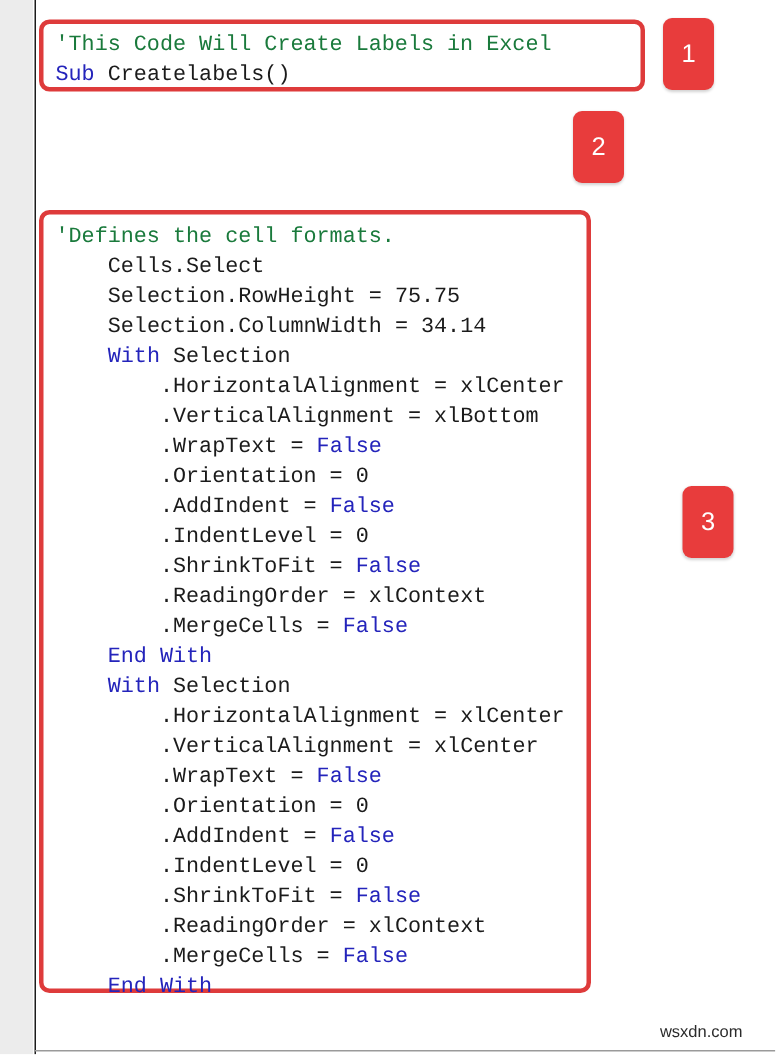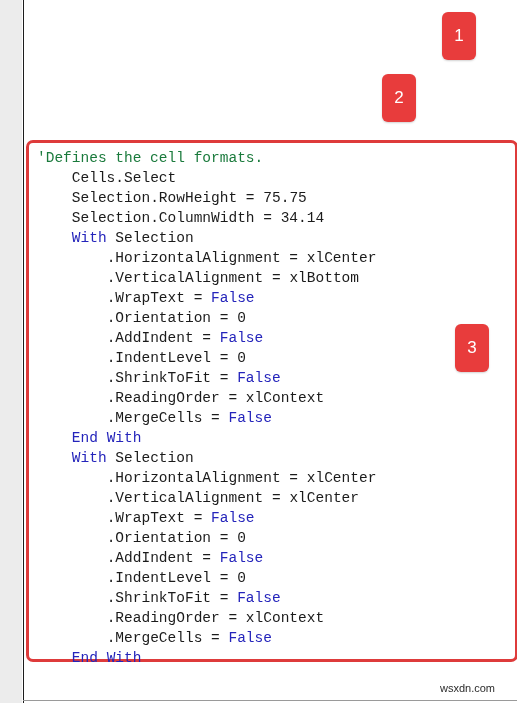--- a/index.html
+++ b/index.html
@@ -100,23 +100,27 @@
   }
 </style>
 </head>
 <body>
 
 <div id="page">
 
   <div class="gutter"></div>
   <div class="gutter-rule"></div>
 
+  <div class="code-box" style="left:26px; top:13px; width:404px; height:48px;">
+    <pre class="code" id="code-1" style="padding:4px 0 0 8px;"><span class="cmt">'This Code Will Create Labels in Excel</span>
+<span class="kw">Sub</span><span class="txt"> </span><span class="txt">Createlabels</span><span class="txt">()</span></pre>
+  </div>
 
 
-  <div class="code-box" style="left:26px; top:140px; width:492px; height:522px;">
+  <div class="code-box" style="left:26px; top:140px; width:368px; height:522px;">
     <pre class="code" id="code-3" style="padding:5px 0 0 8px;"><span class="cmt">'Defines the cell formats.</span>
     <span class="txt">Cells</span><span class="txt">.</span><span class="txt">Select</span>
     <span class="txt">Selection</span><span class="txt">.</span><span class="txt">RowHeight</span><span class="txt"> = 75.75</span>
     <span class="txt">Selection</span><span class="txt">.</span><span class="txt">ColumnWidth</span><span class="txt"> = 34.14</span>
     <span class="kw">With</span><span class="txt"> </span><span class="txt">Selection</span>
         <span class="txt">.</span><span class="txt">HorizontalAlignment</span><span class="txt"> = </span><span class="txt">xlCenter</span>
         <span class="txt">.</span><span class="txt">VerticalAlignment</span><span class="txt"> = </span><span class="txt">xlBottom</span>
         <span class="txt">.</span><span class="txt">WrapText</span><span class="txt"> = </span><span class="kw">False</span>
         <span class="txt">.</span><span class="txt">Orientation</span><span class="txt"> = 0</span>
         <span class="txt">.</span><span class="txt">AddIndent</span><span class="txt"> = </span><span class="kw">False</span>

